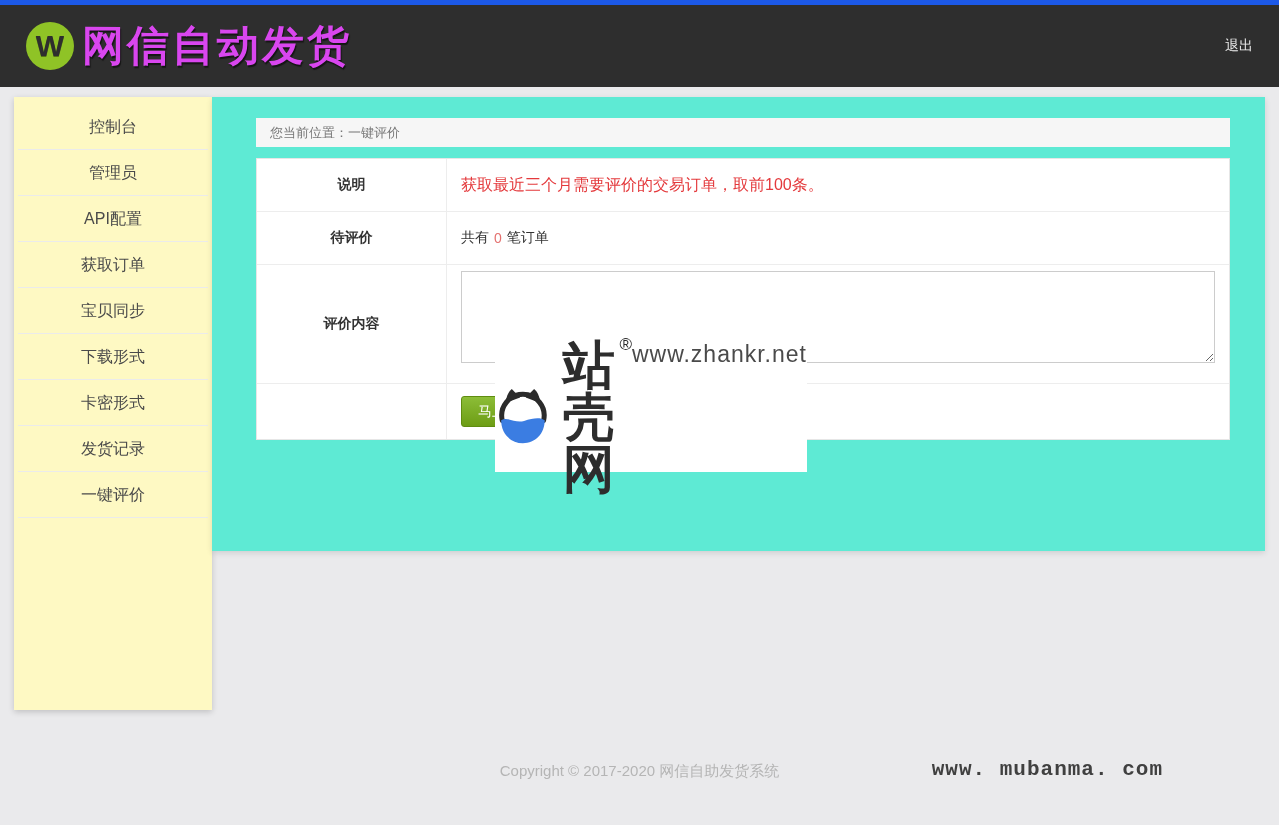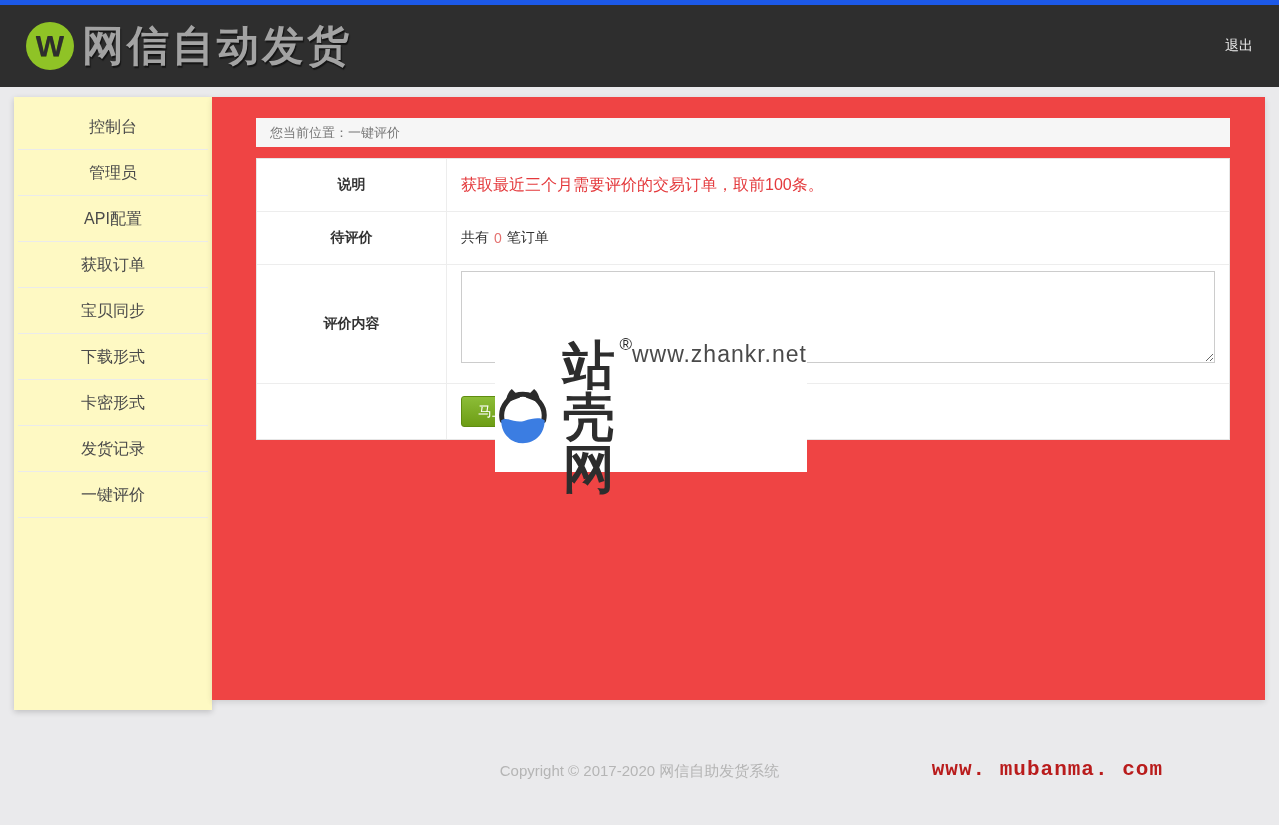--- a/index.html
+++ b/index.html
@@ -18,40 +18,40 @@
   }
   .logo { display:flex; align-items:center; gap:8px; }
   .logo-badge {
     width:48px; height:48px; border-radius:50%;
     background:#8fc326; color:#2e2e2e;
     font-weight:bold; font-size:30px;
     display:flex; align-items:center; justify-content:center;
     text-shadow:0 1px 0 rgba(0,0,0,.4);
   }
   .logo-text {
-    color:#a3a3a3; font-size:42px; font-weight:bold;
+    color:#d946ef; font-size:42px; font-weight:bold;
     letter-spacing:3px;
     text-shadow:1px 2px 1px rgba(0,0,0,.55);
   }
   .logout { margin-left:auto; color:#ececec; font-size:14px; cursor:pointer; }
 
   .wrapper { display:flex; margin:10px 14px 0 14px; align-items:flex-start; }
   .sidebar {
     width:198px; height:613px; background:#fef9c3;
     box-shadow:0 2px 6px rgba(0,0,0,.18);
     padding-top:7px; flex:none;
   }
   .side-item {
     height:46px; line-height:45px; text-align:center;
     font-size:16px; color:#4a4a4a;
     border-bottom:1px solid #ebebeb;
     margin:0 4px; cursor:pointer;
   }
   .main {
-    flex:1; height:603px; background:#ef4444;
+    flex:1; height:454px; background:#5eead4;
     box-shadow:0 2px 6px rgba(0,0,0,.12);
     padding:21px 35px 0 44px;
     position:relative;
   }
   .breadcrumb {
     background:#f6f6f6; height:29px; line-height:29px;
     padding-left:14px; font-size:13px; color:#777;
   }
   .form-table {
     margin-top:11px; background:#ffffff;
@@ -103,21 +103,21 @@
     letter-spacing:2px; line-height:1;
   }
   .wm-reg { font-size:17px; color:#2d2d2d; margin-top:-4px; }
   .wm-url { font-size:23px; color:#4a4a4a; margin-top:2px; letter-spacing:1px; }
   .footer {
     margin-top:52px; text-align:center;
     font-size:15px; color:#b5b5b5;
   }
   .mubanma {
     position:absolute; right:116px; top:758px;
-    color:#b91c1c; font-family:"Liberation Mono","DejaVu Sans Mono",monospace;
+    color:#404040; font-family:"Liberation Mono","DejaVu Sans Mono",monospace;
     font-weight:bold; font-size:21px; letter-spacing:1px;
   }
 </style>
 </head>
 <body>
 
 <div class="topbar"></div>
 
 <div class="header">
   <div class="logo">

